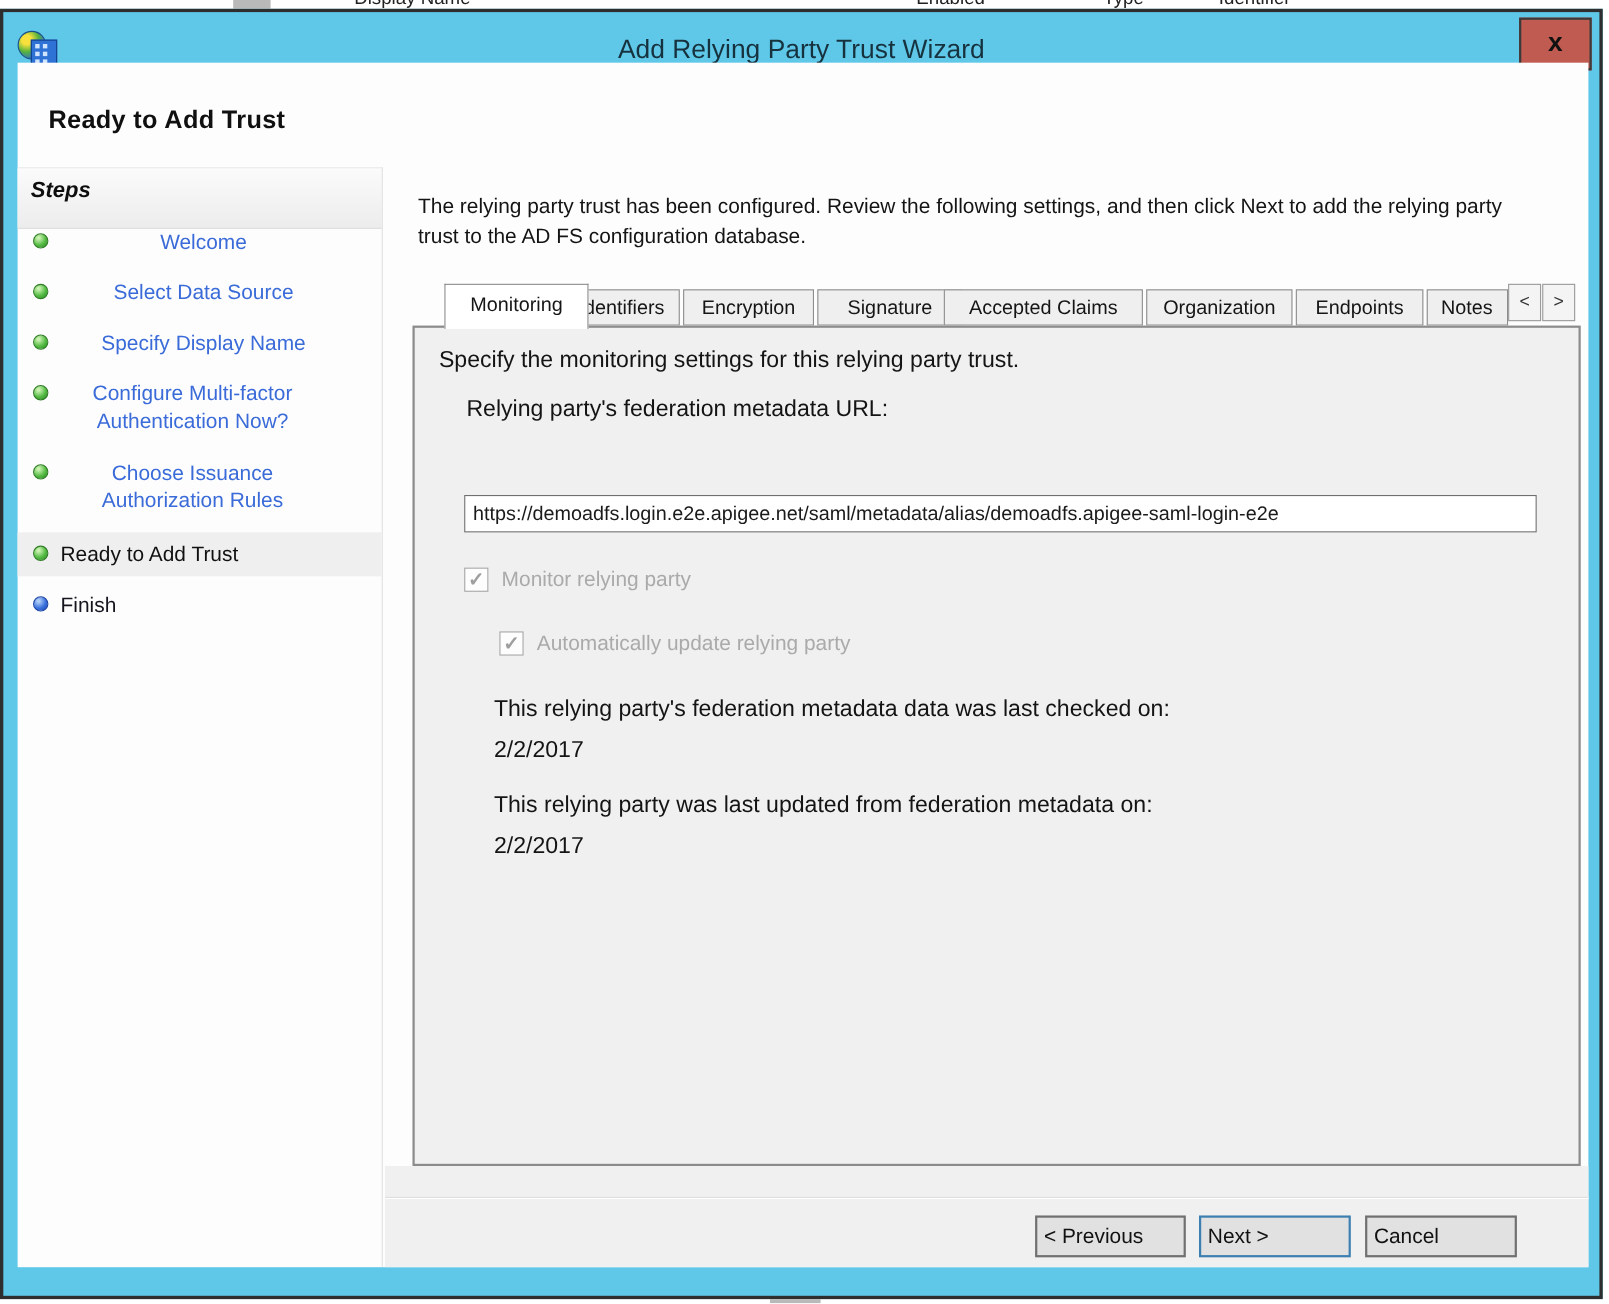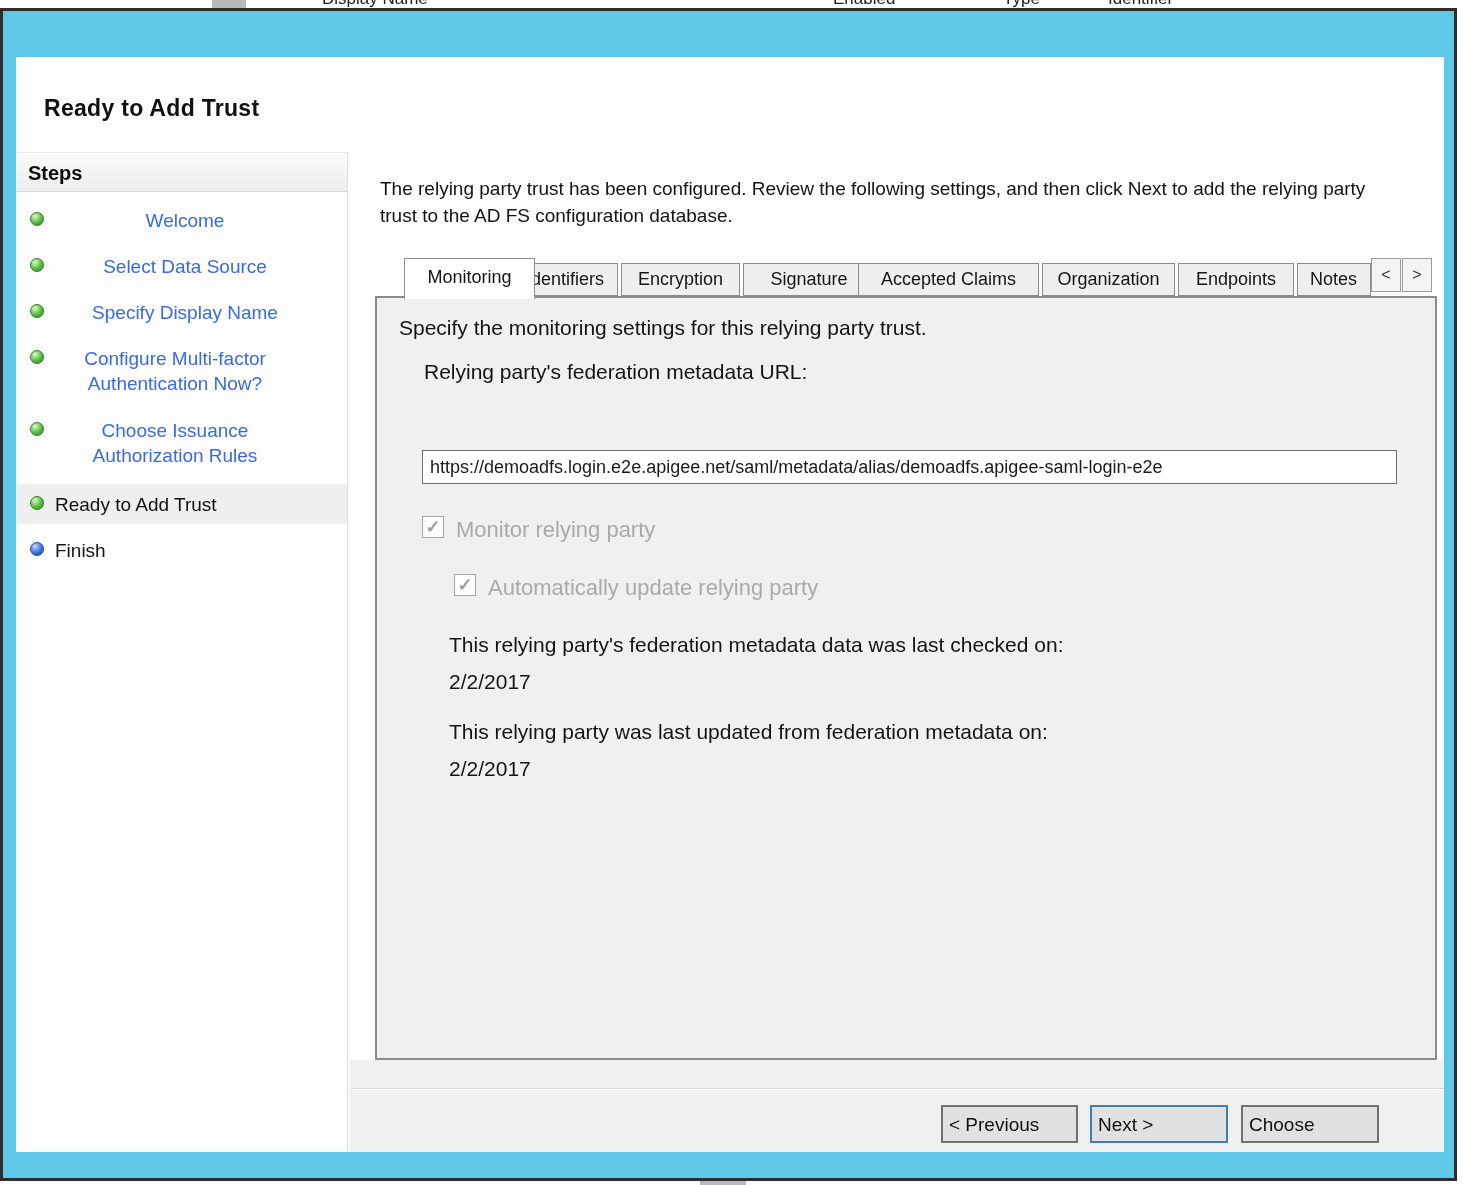--- a/index.html
+++ b/index.html
@@ -26,22 +26,22 @@
 
   .close-btn{left:1381px;top:0px;width:66px;height:48px;background:#c05b52;border:2px solid #3a3a3a;
       box-sizing:border-box;color:#111;font-size:24px;font-weight:bold;text-align:center;line-height:42px;}
 
   
   .body{left:16px;top:57px;width:1428px;height:1095px;background:#fdfdfd;}
 
   .heading{left:28px;top:38px;font-size:23px;font-weight:bold;color:#101010;letter-spacing:0.3px;}
 
   
-  .steps-band{left:0px;top:95px;width:331px;height:40px;background:linear-gradient(#fbfbfb,#ececec);
-      border-top:1px solid #e9e9e9;border-bottom:1px solid #d7d7d7;box-sizing:border-box;}
+  .steps-band{left:0px;top:95px;width:331px;height:56px;background:linear-gradient(#fbfbfb,#ececec);
+      border-top:1px solid #e9e9e9;border-bottom:1px solid #d7d7d7;box-sizing:border-box;font-style:italic;}
   .steps-title{position:absolute;left:12px;top:9px;font-size:20px;font-weight:bold;color:#0d0d0d;}
   .sidebar-divider{left:331px;top:95px;width:1px;height:1000px;background:#e0e0e0;}
 
   .step-row{left:0px;width:331px;}
   .bullet{position:absolute;left:14px;width:14px;height:14px;border-radius:50%;}
   .bullet.green{background:radial-gradient(circle at 34% 28%, #c9f2b0 8%, #55bb44 55%, #2f8d27 95%);border:1px solid #2f7d25;box-sizing:border-box;}
   .bullet.blue{background:radial-gradient(circle at 34% 28%, #aecdf6 8%, #3c72de 55%, #1d4cb7 95%);border:1px solid #1c46a5;box-sizing:border-box;}
   .step-label{position:absolute;left:39px;font-size:19px;line-height:25px;width:260px;}
   .step-label.link{color:#3a6bd8;text-align:center;}
   .step-label.current{color:#111;}
@@ -61,21 +61,21 @@
 
   .tabpanel{left:359px;top:239px;width:1062px;height:764px;background:#f0f0f0;border:2px solid #8b8b8b;box-sizing:border-box;}
 
   .panel-text{position:absolute;font-size:21px;color:#141414;white-space:nowrap;}
   .url-input{position:absolute;left:45px;top:152px;width:975px;height:34px;background:#ffffff;
       border:1px solid #6f6f6f;box-sizing:border-box;font-family:"Liberation Sans",sans-serif;
       font-size:18px;color:#1a1a1a;padding:0 7px;}
   .checkrow{position:absolute;height:24px;}
   .checkbox{position:absolute;left:0;top:0;width:22px;height:22px;background:#fdfdfd;border:1px solid #a5a5a5;
       box-sizing:border-box;text-align:center;line-height:20px;font-size:18px;font-weight:bold;color:#9e9e9e;}
-  .checklabel{position:absolute;left:34px;top:1px;font-size:22px;color:#aaaaaa;white-space:nowrap;}
+  .checklabel{position:absolute;left:34px;top:1px;font-size:19px;color:#aaaaaa;white-space:nowrap;}
 
   
   .footer-gray{left:334px;top:1003px;width:1094px;height:92px;background:#f0f0f0;}
   .footer-line{left:334px;top:1031px;width:1094px;height:2px;background:#ffffff;border-top:1px solid #dcdcdc;box-sizing:border-box;}
   .btn{position:absolute;top:1048px;height:38px;background:#e1e1e1;border:2px solid #707070;box-sizing:border-box;
       font-family:"Liberation Sans",sans-serif;font-size:19px;color:#111;text-align:left;line-height:34px;}
   .btn.default{border-color:#3c7fb1;}
 </style>
 </head>
 <body>
@@ -85,20 +85,34 @@
   <div class="abs bg-strip">
     <div class="bg-block" style="left:212px;top:0;width:34px;height:8px;"></div>
     <span class="bg-frag" style="left:322px;">Display Name</span>
     <span class="bg-frag" style="left:833px;">Enabled</span>
     <span class="bg-frag" style="left:1003px;">Type</span>
     <span class="bg-frag" style="left:1108px;">Identifier</span>
   </div>
 
   <div class="abs dialog"></div>
 
+  <div class="abs titlebar">
+    <div class="abs app-icon" style="left:16px;top:20px;">
+      <div class="globe"></div>
+      <div class="building"></div>
+      <div class="win" style="left:16px;top:12px;"></div>
+      <div class="win" style="left:23px;top:12px;"></div>
+      <div class="win" style="left:16px;top:19px;"></div>
+      <div class="win" style="left:23px;top:19px;"></div>
+      <div class="win" style="left:16px;top:26px;"></div>
+      <div class="win" style="left:23px;top:26px;"></div>
+    </div>
+    <div class="abs title-text" style="top:24px;">Add Relying Party Trust Wizard</div>
+    <div class="abs close-btn" style="top:8px;">x</div>
+  </div>
 
   <div class="abs body">
 
     <div class="abs heading">Ready to Add Trust</div>
 
     <div class="abs steps-band">
       <span class="steps-title">Steps</span>
     </div>
     <div class="abs sidebar-divider"></div>
     <div class="abs current-row-bg"></div>
@@ -164,18 +178,18 @@
       <span class="panel-text" style="left:72px;top:335px;">This relying party's federation metadata data was last checked on:</span>
       <span class="panel-text" style="left:72px;top:372px;">2/2/2017</span>
       <span class="panel-text" style="left:72px;top:422px;">This relying party was last updated from federation metadata on:</span>
       <span class="panel-text" style="left:72px;top:459px;">2/2/2017</span>
     </div>
 
     <div class="abs footer-gray"></div>
     <div class="abs footer-line"></div>
     <button class="btn" style="left:925px;width:137px;">&lt; Previous</button>
     <button class="btn default" style="left:1074px;width:138px;">Next &gt;</button>
-    <button class="btn" style="left:1225px;width:138px;">Choose</button>
+    <button class="btn" style="left:1225px;width:138px;">Cancel</button>
 
   </div>
 
   <div class="abs bg-block" style="left:700px;top:1181px;width:46px;height:4px;"></div>
 </div>
 
 </body></html>

